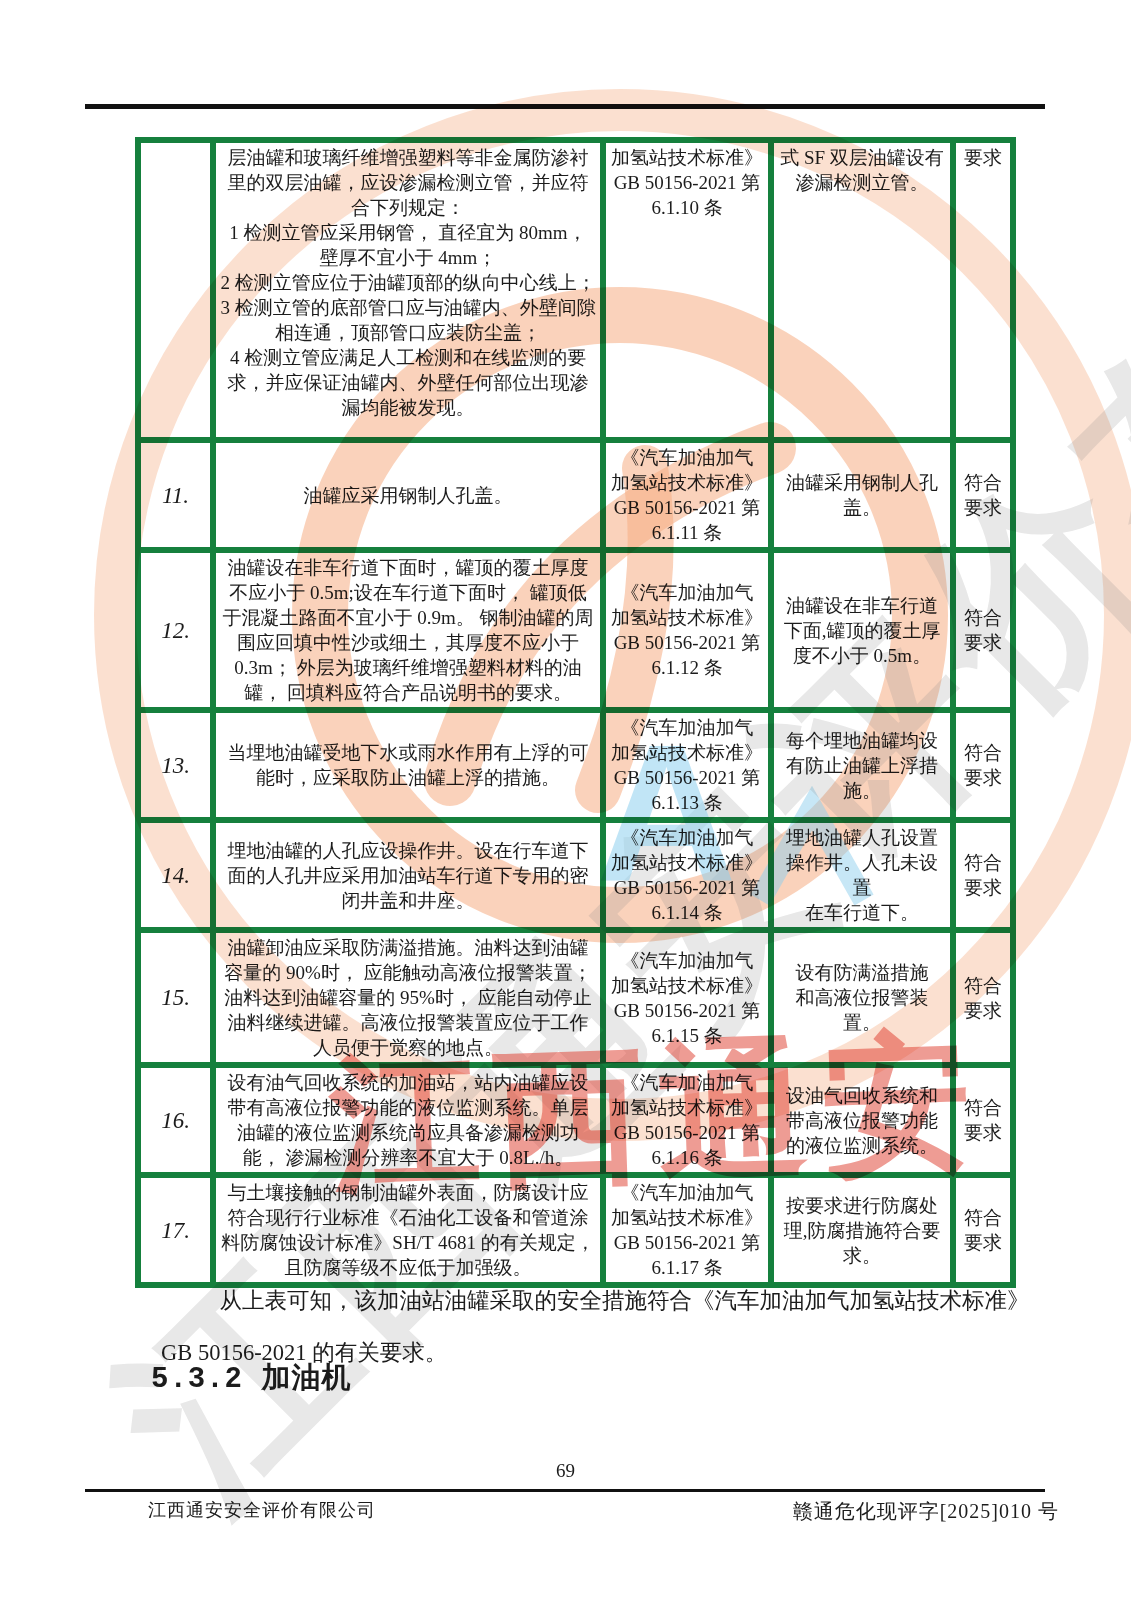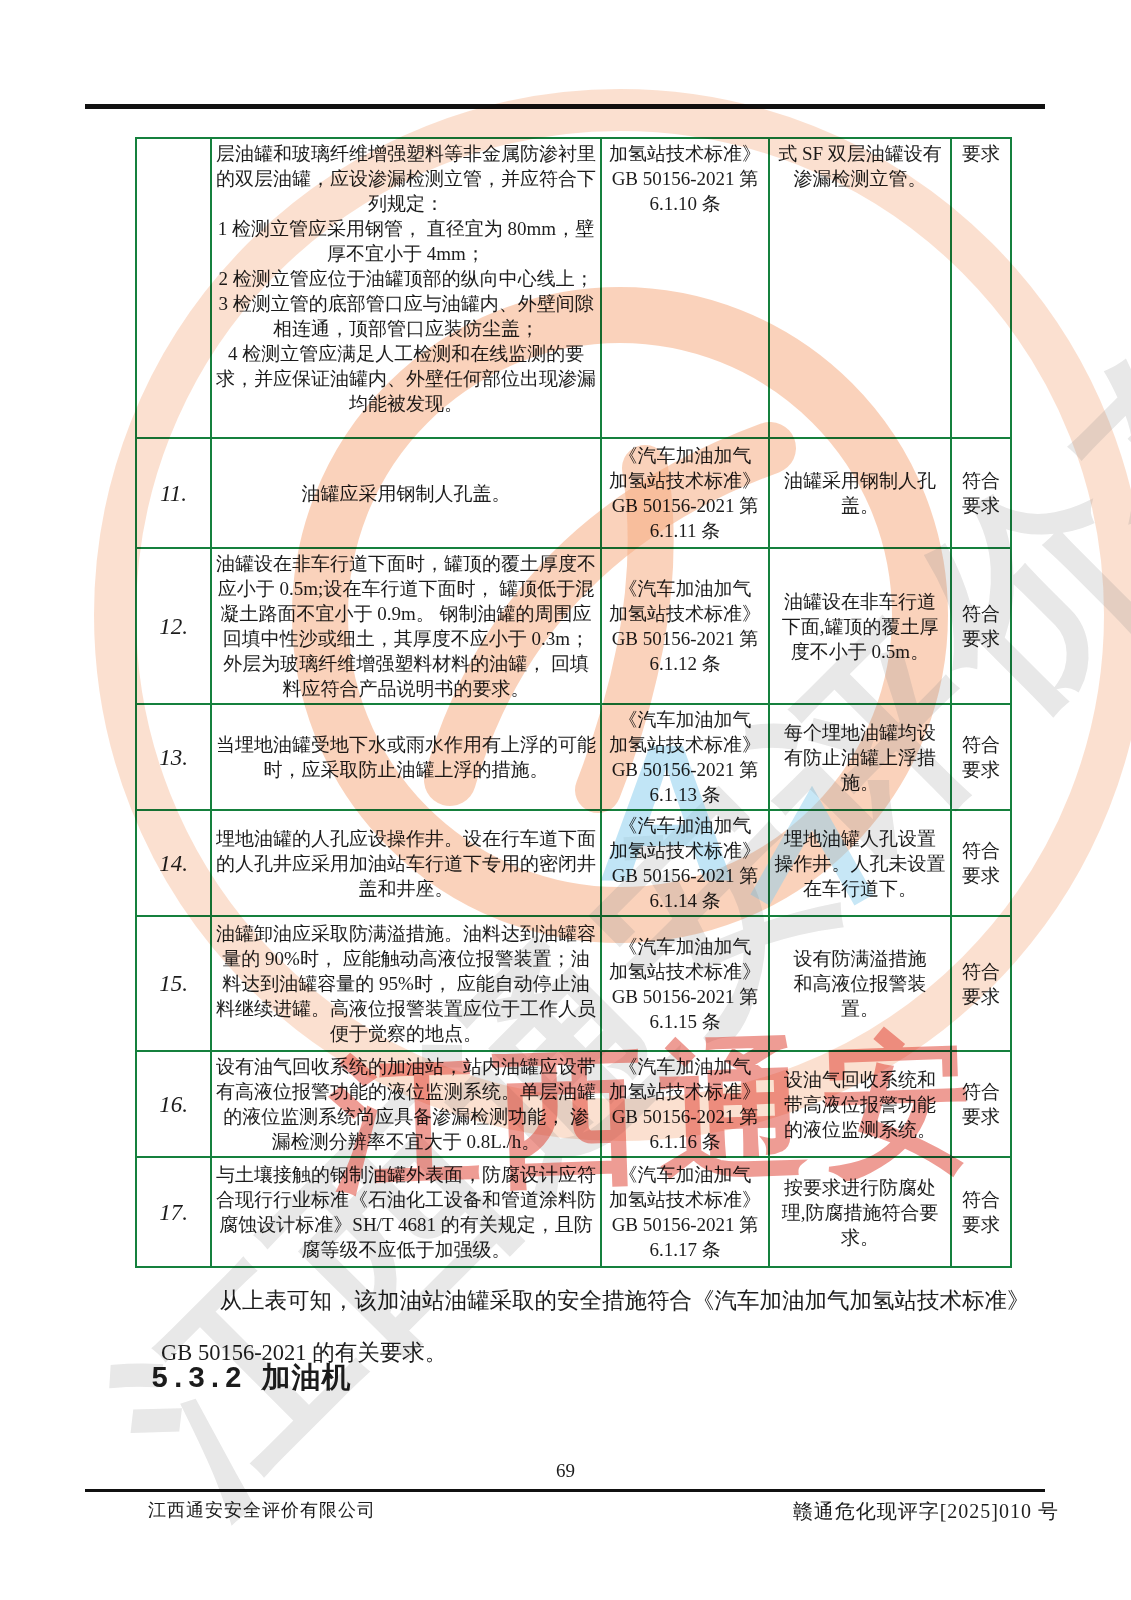--- a/index.html
+++ b/index.html
@@ -20,21 +20,21 @@
   .header-rule{
     position:absolute;top:104px;left:85px;width:960px;height:5px;background:#111;
   }
   
   table.compliance{
     position:absolute;top:137px;left:135px;width:875px;
     border-collapse:collapse;table-layout:fixed;
     font-size:19px;line-height:25px;
   }
   table.compliance td{
-    border:2px solid #15803d;
+    border:6px solid #15803d;
     padding:2px 4px;
     vertical-align:middle;
     text-align:center;
     white-space:pre-line;
     overflow:hidden;
   }
   tr.cont-row td{vertical-align:top;}
   td.c-no{font-size:23px;font-style:italic;}
   
   .para{

